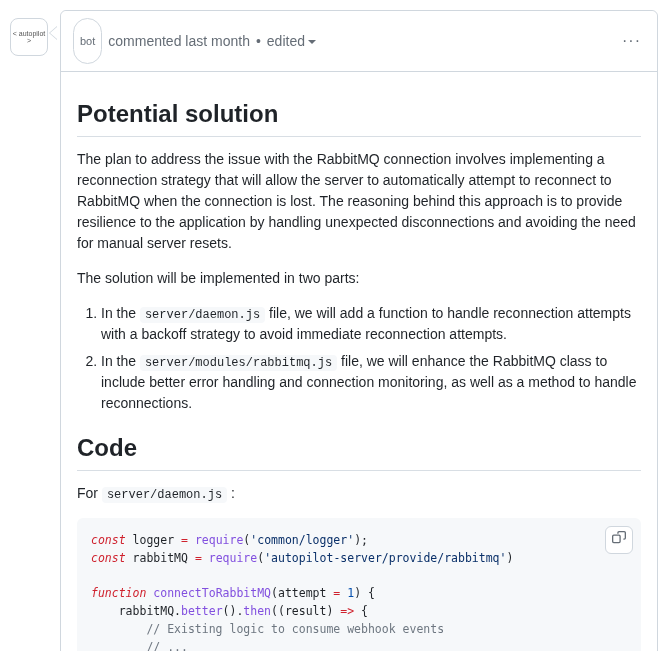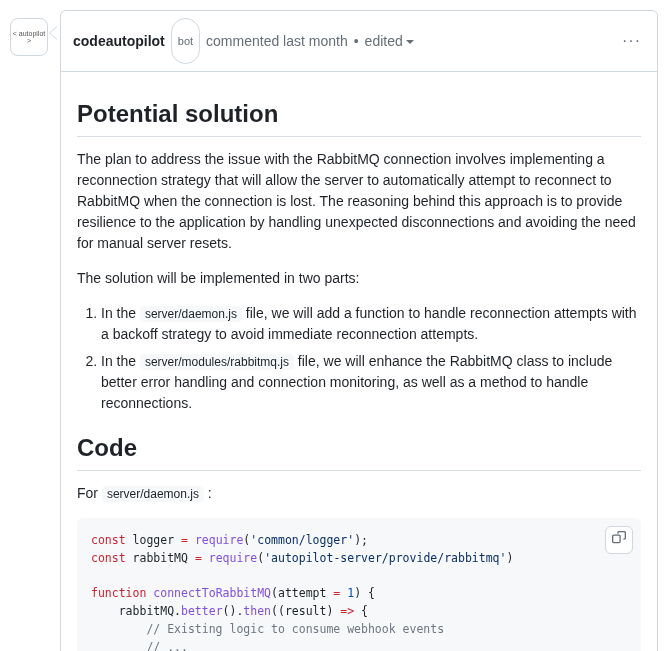--- a/index.html
+++ b/index.html
@@ -101,21 +101,21 @@
     padding-bottom: 4px;
     border-bottom: 1px solid #d8dee4;
   }
   .comment-body p { margin: 8px 0 14px; }
   ol { padding-left: 24px; margin-bottom: 16px; }
   ol li { margin-bottom: 6px; }
   code.inline {
     background: #f6f8fa;
     padding: 1px 5px;
     border-radius: 4px;
-    font-family: Liberation Sans, sans-serif;
+    font-family: Liberation Mono, monospace;
     font-size: 12px;
   }
   .codeblock {
     position: relative;
     background: #f6f8fa;
     border-radius: 6px;
     padding: 14px;
     margin: 8px 0 16px;
     overflow-x: auto;
   }
@@ -131,38 +131,37 @@
     justify-content: center;
     cursor: pointer;
   }
   .copy-btn svg { width: 14px; height: 14px; fill: #656d76; }
   pre {
     font-family: ui-monospace, SFMono-Regular, Menlo, Consolas, monospace;
     font-size: 11.5px;
     line-height: 1.55;
     white-space: pre;
   }
-  .tk-kw { color: #cf222e; }
+  .tk-kw { color: #cf222e; font-style: italic; }
   .tk-fn { color: #8250df; }
   .tk-str { color: #0a3069; }
   .tk-num { color: #0550ae; }
   .tk-cmt { color: #6e7781; }
   .tk-call { color: #8250df; }
   .tk-pl { color: #1f2328; }
 </style>
 </head>
 <body>
 
 <div class="wrapper">
   <div class="avatar">&lt; autopilot &gt;</div>
   <div class="caret"></div>
 
   <div class="comment">
     <div class="comment-header">
-      <a class="author">codeautopilot</a>
       <span class="bot-badge">bot</span>
       <span class="meta-text">commented last month</span>
       <span class="meta-text">•</span>
       <span class="meta-text">
         <span>edited</span><span class="edited-caret"></span>
       </span>
       <span class="kebab">···</span>
     </div>
 
     <div class="comment-body">

